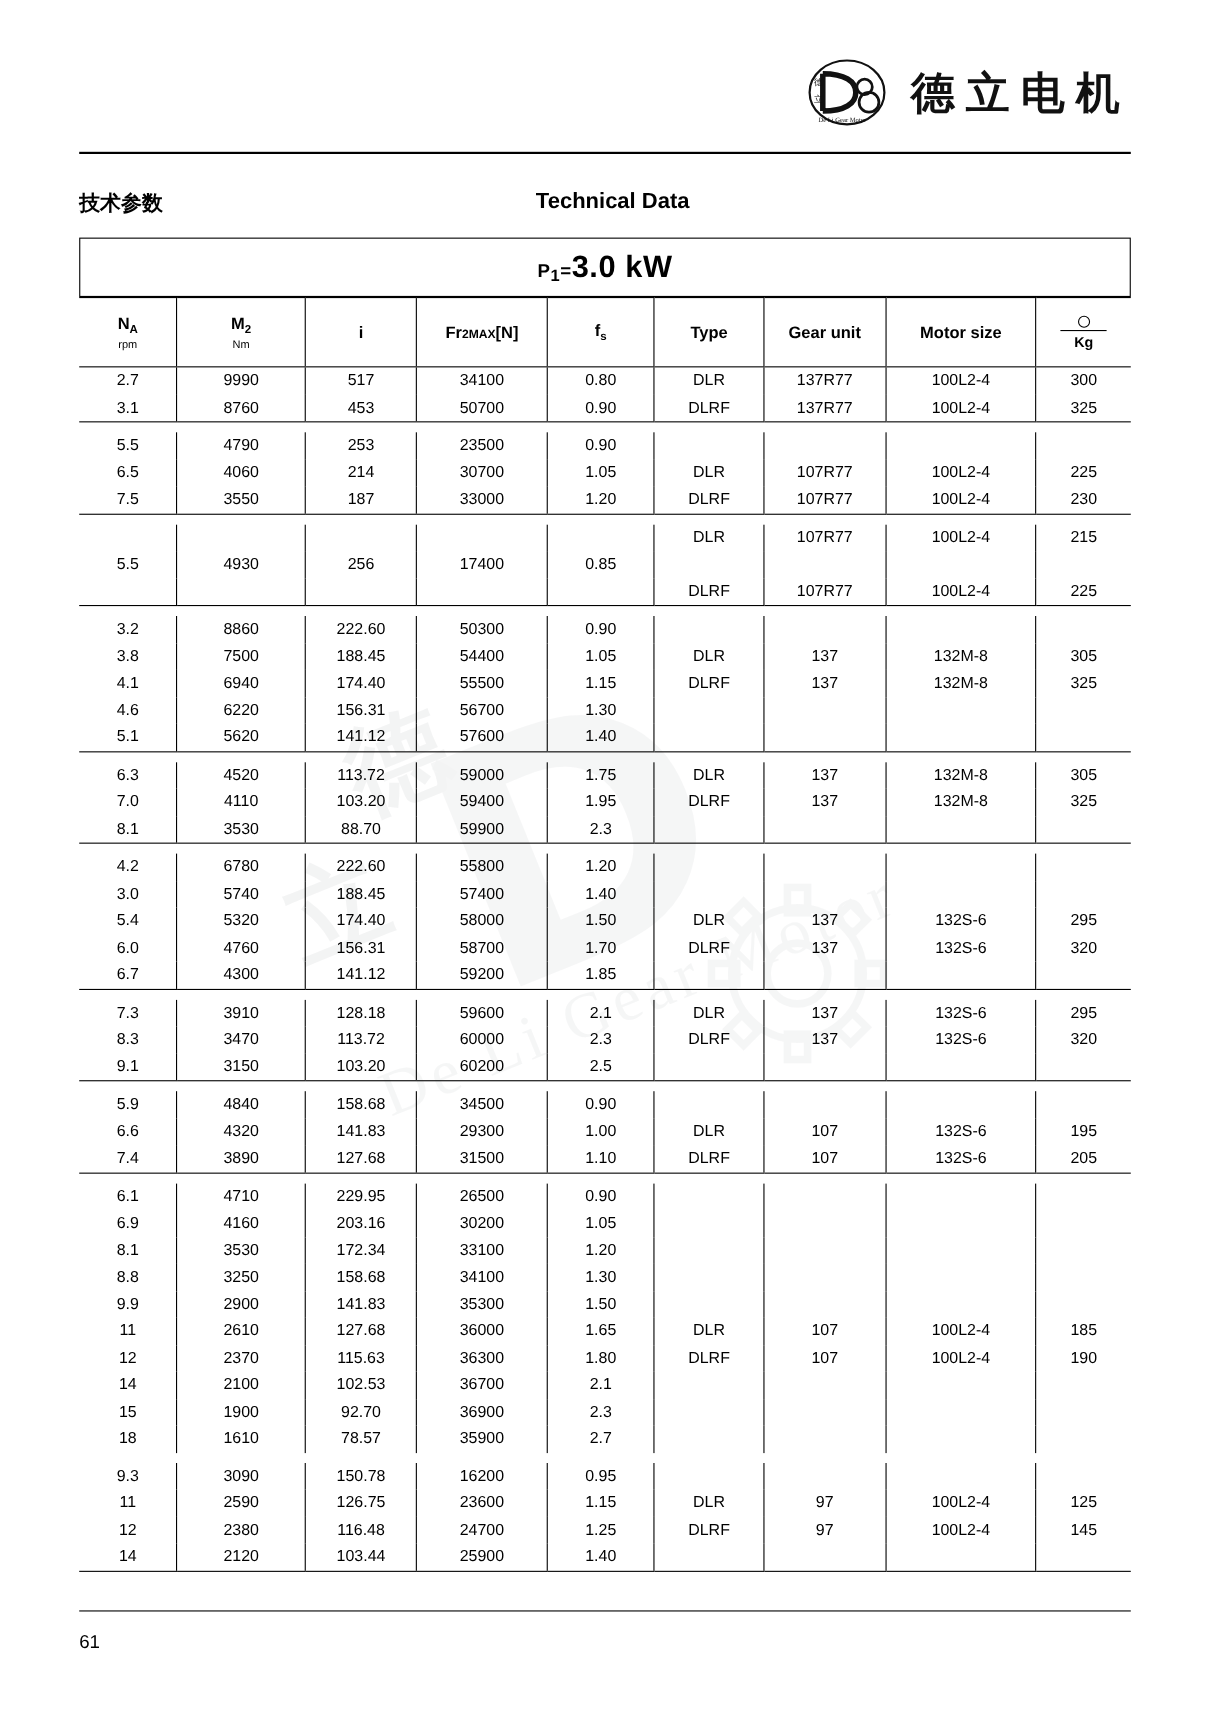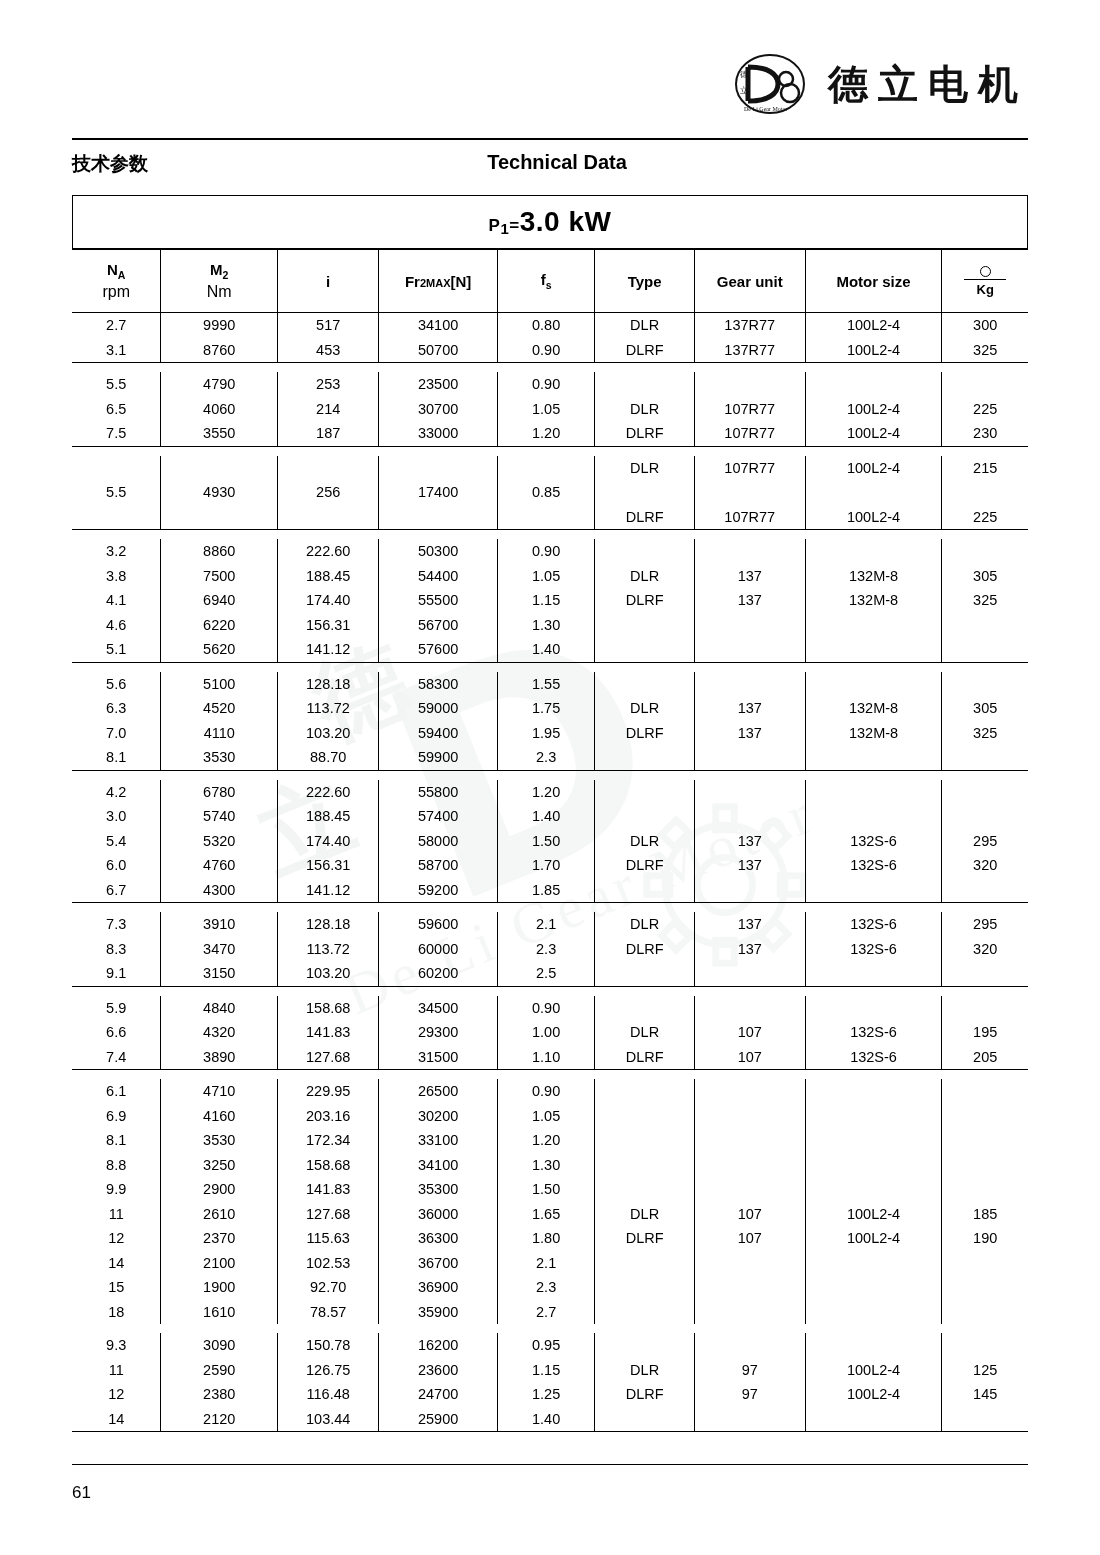--- a/index.html
+++ b/index.html
@@ -51,21 +51,21 @@
   }
   .rule {
     border-top: 2px solid #000;
     margin-top: 8px;
   }
 
   
   .title-row {
     display: flex;
     align-items: baseline;
-    margin-top: 11px;
+    margin-top: 32px;
     position: relative;
     height: 30px;
   }
   .title-cn {
     font-family: "DejaVu Sans", sans-serif;
     font-size: 19px;
     font-weight: 700;
     color: #000;
   }
   .title-en {
@@ -120,21 +120,21 @@
     height: 62px;
     font-size: 15px;
     font-weight: 700;
     position: relative;
   }
   .vdiv { border-left: 1px solid #000; }
 
   .hsub {
     display: block;
     font-weight: 400;
-    font-size: 16px;
+    font-size: 10px;
     margin-top: 2px;
   }
   .sub { font-size: 10.5px; vertical-align: sub; }
   .smallcaps { font-size: 11px; }
 
   .kg-head .circle {
     display: block;
     width: 9px;
     height: 9px;
     border: 1.2px solid #000;
@@ -499,31 +499,20 @@
             <td class="vdiv">1.40</td>
             <td class="vdiv">&nbsp;</td>
             <td class="vdiv">&nbsp;</td>
             <td class="vdiv">&nbsp;</td>
             <td class="vdiv">&nbsp;</td>
           </tr>
           <tr class="spacer">
             <td colspan="9" style="border-top: 0px;"></td>
           </tr>
           <tr>
-            <td>5.6</td>
-            <td class="vdiv">5100</td>
-            <td class="vdiv">128.18</td>
-            <td class="vdiv">58300</td>
-            <td class="vdiv">1.55</td>
-            <td class="vdiv">&nbsp;</td>
-            <td class="vdiv">&nbsp;</td>
-            <td class="vdiv">&nbsp;</td>
-            <td class="vdiv">&nbsp;</td>
-          </tr>
-          <tr>
             <td>6.3</td>
             <td class="vdiv">4520</td>
             <td class="vdiv">113.72</td>
             <td class="vdiv">59000</td>
             <td class="vdiv">1.75</td>
             <td class="vdiv">DLR</td>
             <td class="vdiv">137</td>
             <td class="vdiv">132M-8</td>
             <td class="vdiv">305</td>
           </tr>

